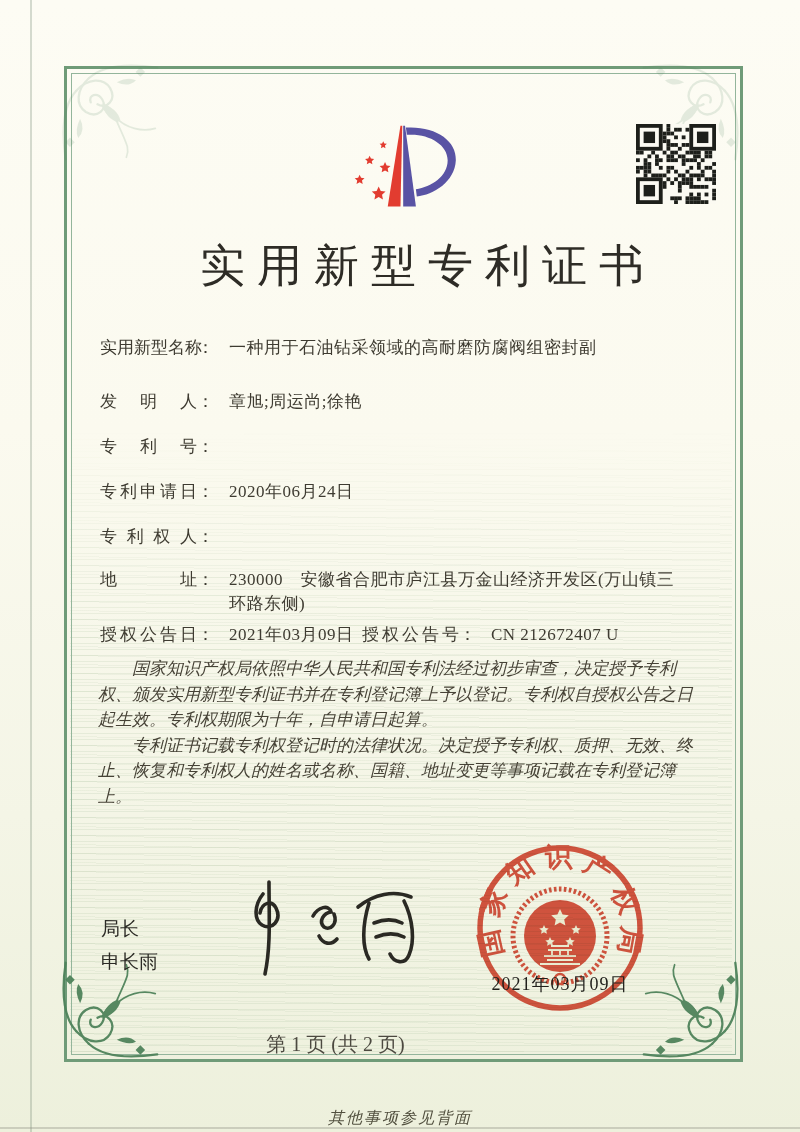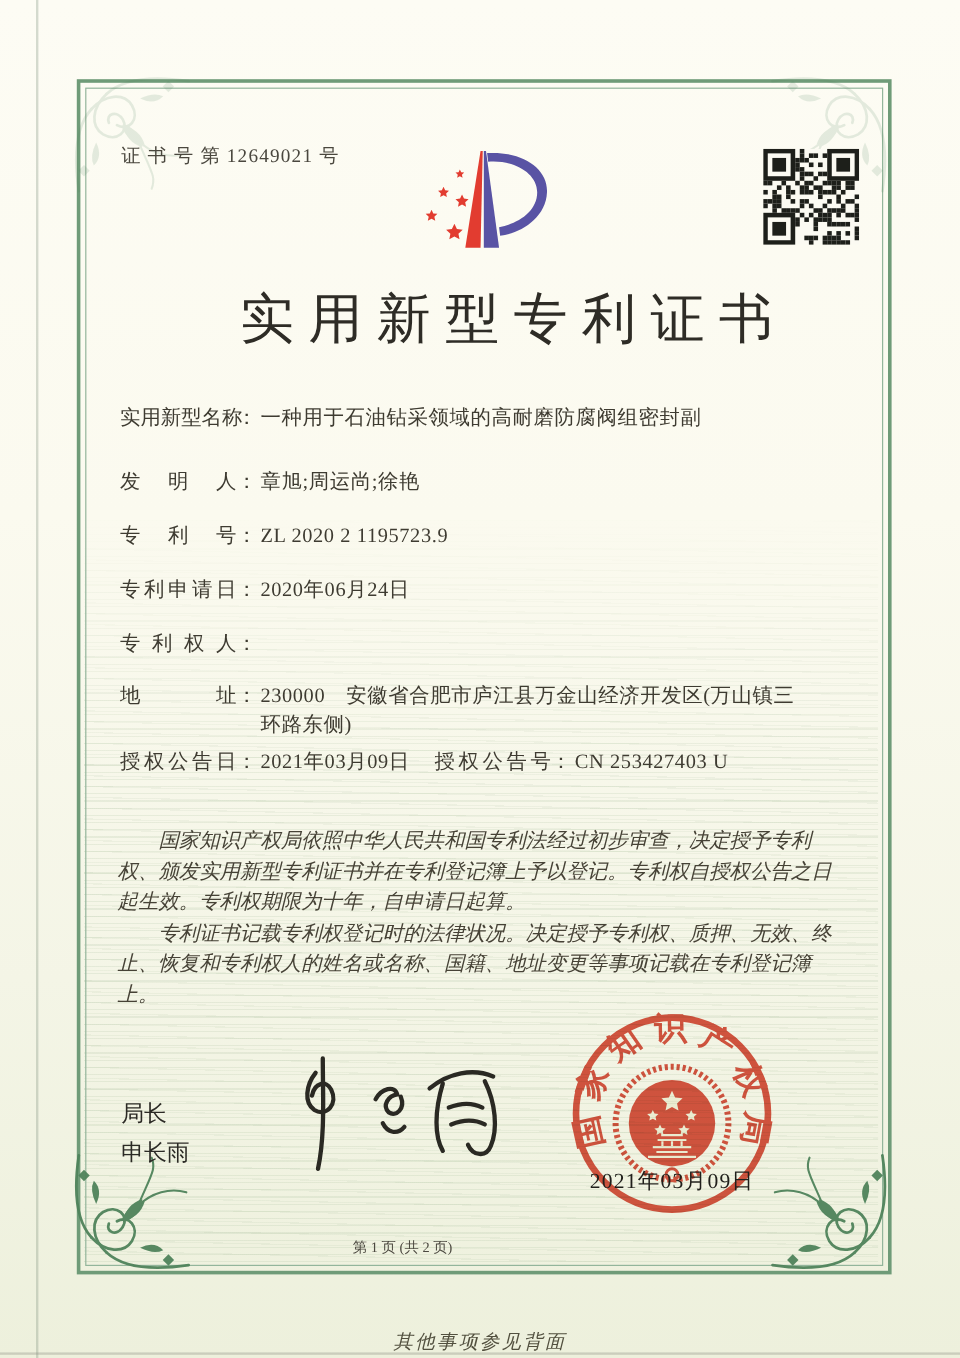--- a/index.html
+++ b/index.html
@@ -31,35 +31,35 @@
 
   .certno{position:absolute;left:101px;top:120px;font-size:16px;letter-spacing:1px;color:#4a473e;}
   .logo{position:absolute;left:346px;top:110px;width:118px;height:115px;}
   .qr{position:absolute;left:636px;top:124px;width:80px;height:80px;}
   .title{position:absolute;left:0;top:236px;width:800px;text-align:center;
          font-size:45px;font-weight:400;letter-spacing:12px;color:#2e2c26;margin-left:28px;}
 
   .row{position:absolute;left:100px;font-size:17px;color:#3e3b31;display:flex;align-items:flex-start;}
   .lbl{display:inline-flex;justify-content:space-between;width:97px;flex:none;}
   .colon{flex:none;}
-  .val{margin-left:3px;letter-spacing:.5px;white-space:pre-line;max-width:486px;line-height:24px;}
+  .val{margin-left:15px;letter-spacing:.5px;white-space:pre-line;max-width:486px;line-height:24px;}
   .r0{top:336px}.r1{top:390px}.r2{top:435px}.r3{top:480px}.r4{top:525px}.r5{top:568px}.r6{top:623px}
   .pair2{position:absolute;left:262px;top:0;display:flex;}
   .row.r6{width:604px;}
 
-  .body-text{position:absolute;left:98px;top:656px;width:606px;font-size:17px;line-height:25.5px;color:#464236;margin-top:32px;}
+  .body-text{position:absolute;left:98px;top:656px;width:606px;font-size:17px;line-height:25.5px;color:#464236;}
   .body-text p{margin:0;text-indent:2em;font-style:italic;}
 
   .signer{position:absolute;left:101px;top:912px;font-family:"Liberation Sans","DejaVu Sans",sans-serif;
           font-size:19px;font-weight:500;color:#2b2a25;line-height:33px;}
   .signature{position:absolute;left:218px;top:874px;width:215px;height:110px;}
   .seal{position:absolute;left:472px;top:840px;width:176px;height:176px;mix-blend-mode:multiply;opacity:.93;}
   .seal-date{position:absolute;left:472px;top:972px;width:176px;text-align:center;
              font-size:18px;letter-spacing:1px;color:#201f1b;}
-  .footer-page{position:absolute;left:0;top:1031px;width:671px;text-align:center;font-size:12px;color:#4c4940;}
+  .footer-page{position:absolute;left:0;top:1031px;width:671px;text-align:center;font-size:20px;color:#4c4940;}
   .back-note{position:absolute;left:0;top:1108px;width:800px;text-align:center;font-size:16px;
              font-style:italic;color:#52503f;letter-spacing:2px;}
 </style>
 </head>
 <body>
 
 <div class="page">
 
   <div class="edge-left"></div>
   <div class="edge-bottom"></div>
@@ -95,21 +95,20 @@
   <svg class="orn tr">
       <use href="#orn-sym"></use>
     </svg>
   <svg class="orn bl">
       <use href="#orn-sym"></use>
     </svg>
   <svg class="orn br">
       <use href="#orn-sym"></use>
     </svg>
 
-  <div class="certno">证 书 号 第 12649021 号</div>
 
   <svg class="logo" viewBox="340 108 130 120">
     <g fill="#e23c30">
       <path d="M381,139 l1.2,2.6 2.8,.3 -2.1,2 .6,2.8 -2.5,-1.4 -2.5,1.4 .6,-2.8 -2.1,-2 2.8,-.3 z"></path>
       <path d="M366,155 l1.5,3.2 3.5,.4 -2.6,2.4 .7,3.4 -3.1,-1.7 -3.1,1.7 .7,-3.4 -2.6,-2.4 3.5,-.4 z"></path>
       <path d="M383,162 l1.8,3.8 4.2,.5 -3.1,2.9 .8,4.1 -3.7,-2.1 -3.7,2.1 .8,-4.1 -3.1,-2.9 4.2,-.5 z"></path>
       <path d="M355,176 l1.6,3.4 3.8,.4 -2.8,2.6 .8,3.7 -3.4,-1.9 -3.4,1.9 .8,-3.7 -2.8,-2.6 3.8,-.4 z"></path>
       <path d="M376,189 l2.3,4.8 5.3,.6 -3.9,3.6 1,5.2 -4.7,-2.6 -4.7,2.6 1,-5.2 -3.9,-3.6 5.3,-.6 z"></path>
     </g>
     <polygon fill="#e23c30" points="400,122 402,122 400,211 386,211"></polygon>
@@ -289,21 +288,20 @@
       <span class="colon">：</span>
       <span class="val">章旭;周运尚;徐艳</span>
   </div>
   <div class="row r2">
     <span class="lbl">
         <span>专</span>
         <span>利</span>
         <span>号</span>
       </span>
       <span class="colon">：</span>
-      <span class="val">ZL 2020 2 1195723.9</span>
   </div>
   <div class="row r3">
     <span class="lbl">
         <span>专</span>
         <span>利</span>
         <span>申</span>
         <span>请</span>
         <span>日</span>
       </span>
       <span class="colon">：</span>
@@ -339,21 +337,21 @@
       <span class="val">2021年03月09日</span>
     <span class="pair2">
       <span class="lbl">
           <span>授</span>
           <span>权</span>
           <span>公</span>
           <span>告</span>
           <span>号</span>
         </span>
         <span class="colon">：</span>
-        <span class="val">CN 253427403 U</span>
+        <span class="val">CN 212672407 U</span>
     </span>
   </div>
 
   <div class="body-text">
     <p>国家知识产权局依照中华人民共和国专利法经过初步审查，决定授予专利权、颁发实用新型专利证书并在专利登记簿上予以登记。专利权自授权公告之日起生效。专利权期限为十年，自申请日起算。</p>
     <p>专利证书记载专利权登记时的法律状况。决定授予专利权、质押、无效、终止、恢复和专利权人的姓名或名称、国籍、地址变更等事项记载在专利登记簿上。</p>
   </div>
 
   <div class="signer">
     <div>局长</div>

